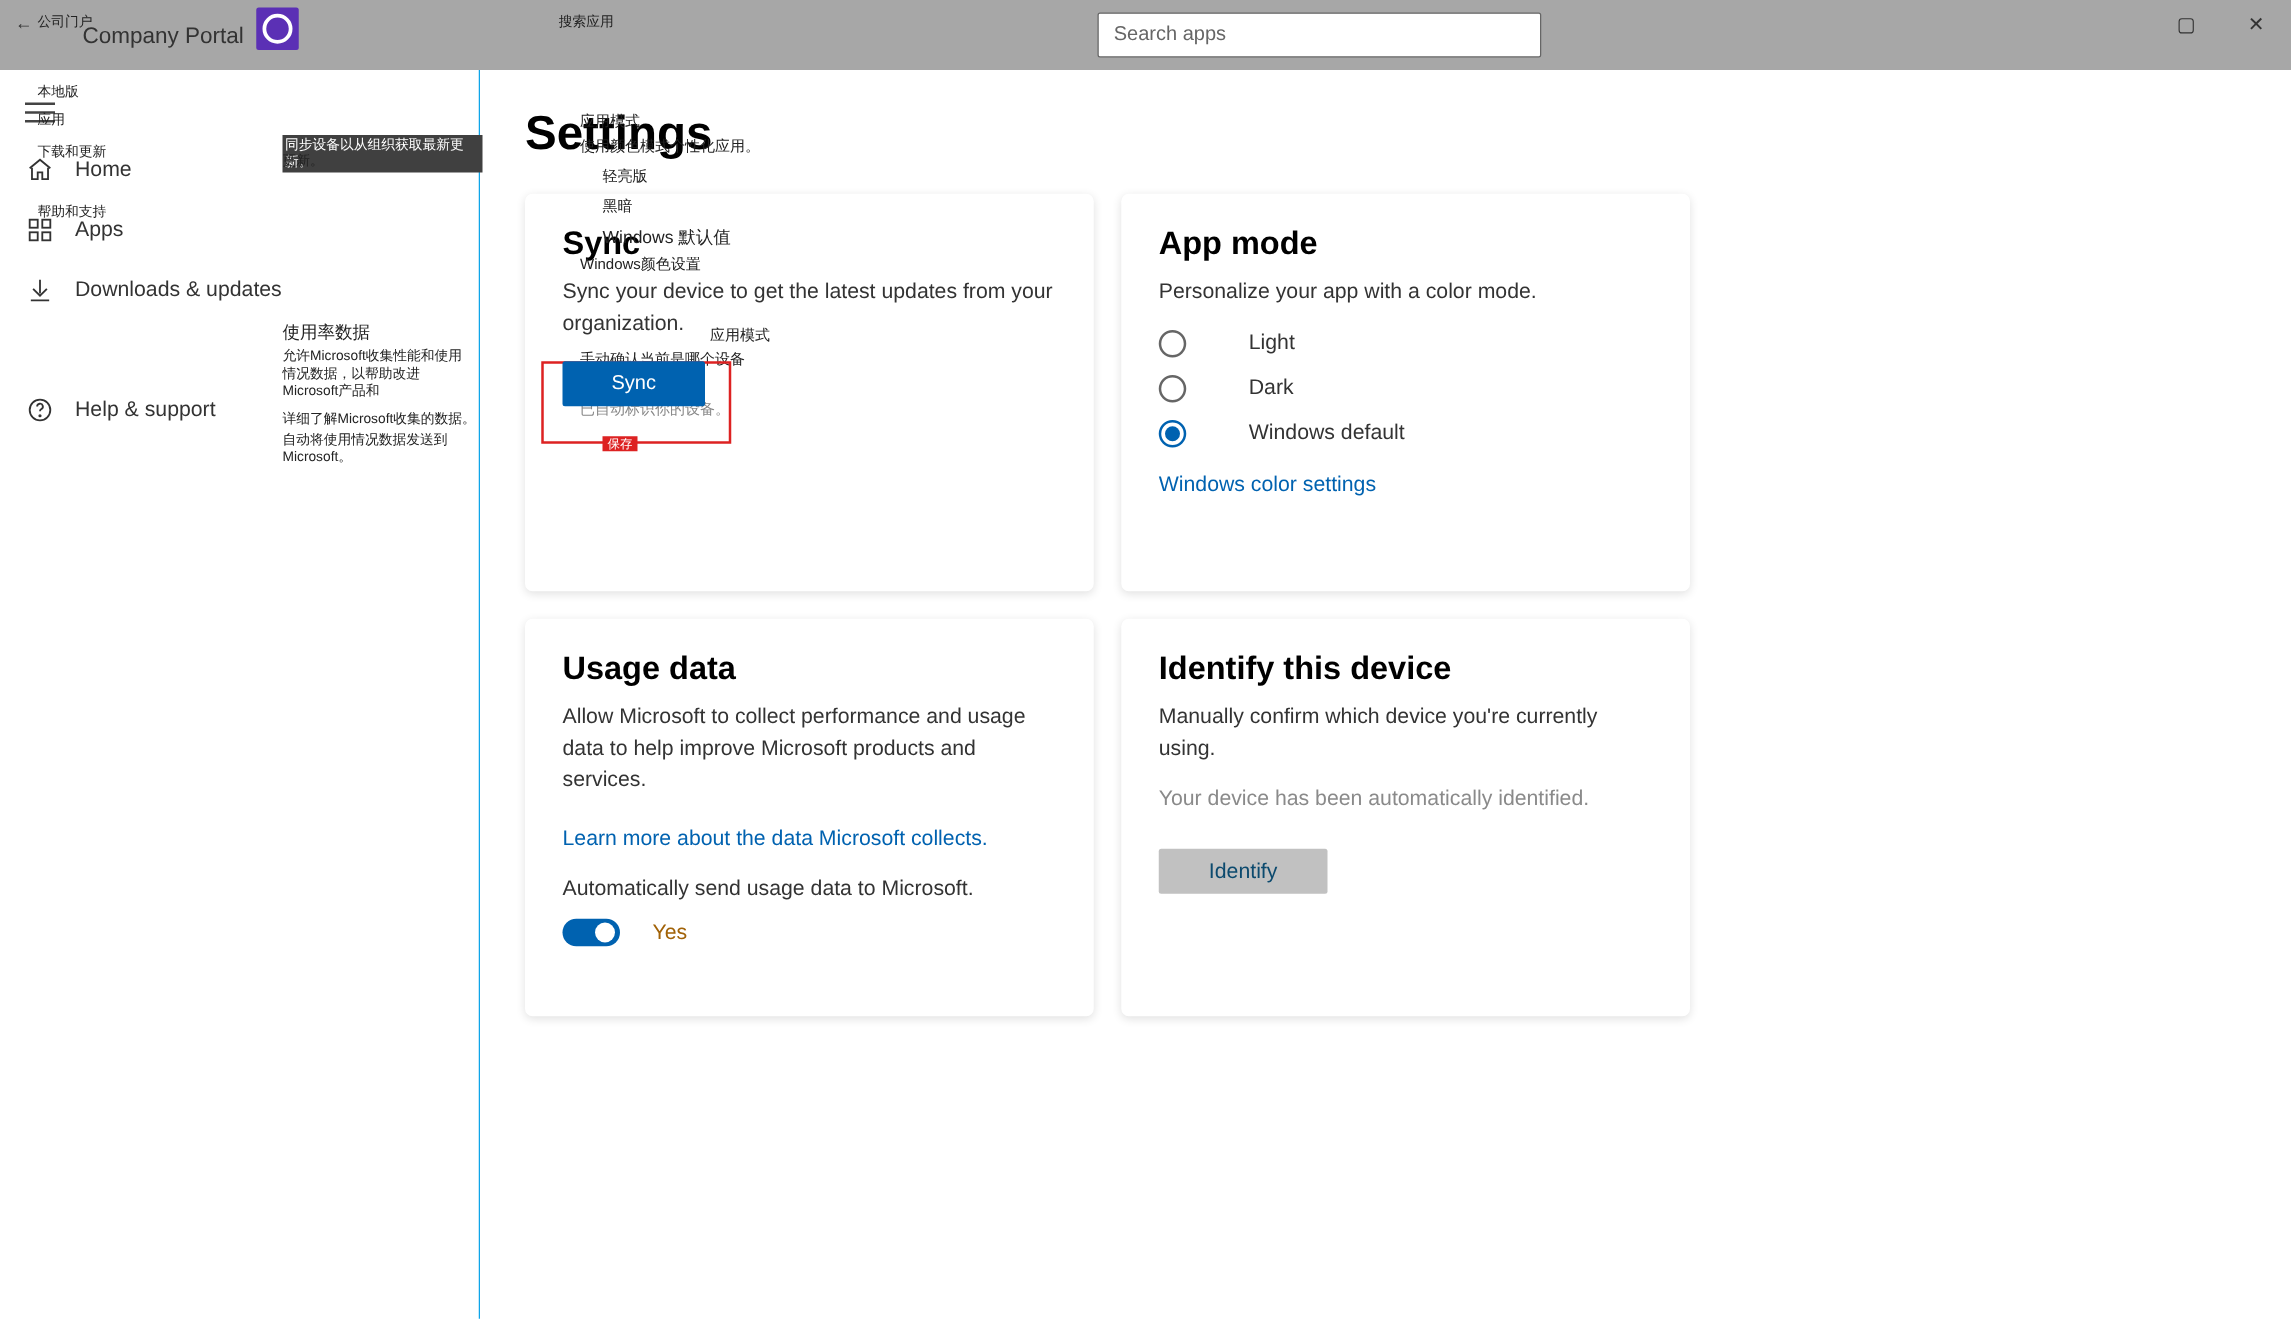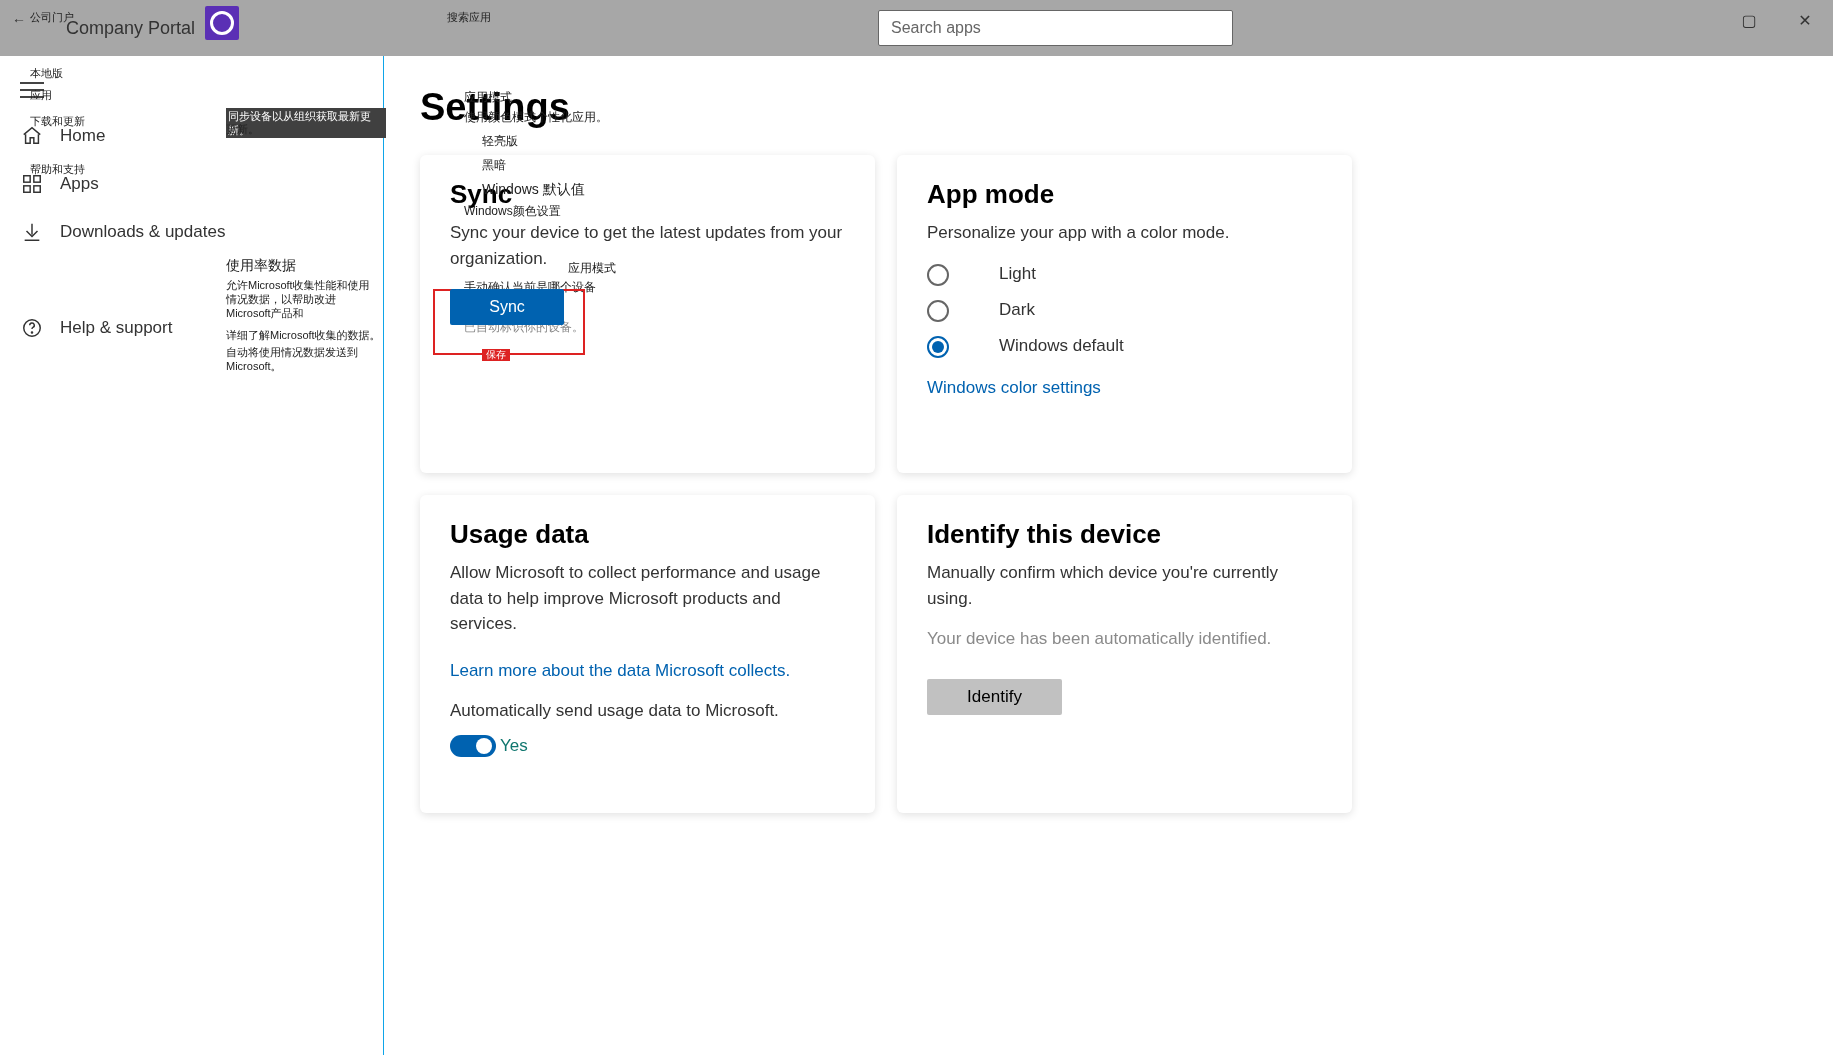--- a/index.html
+++ b/index.html
@@ -50,25 +50,25 @@
     .radio { width: 22px; height: 22px; border: 2px solid #666; border-radius: 50%; margin-right: 14px; display: flex; align-items: center; justify-content: center; }
     .radio.selected { border-color: #0062b0; }
     .radio.selected .dot { width: 12px; height: 12px; background: #0062b0; border-radius: 50%; }
     .radio-label { font-size: 17px; color: #333; }
     .link { color: #0062b0; font-size: 17px; margin-top: 6px; display: inline-block; }
 
     
     .toggle-row { display: flex; align-items: center; margin-top: 14px; }
     .toggle { width: 46px; height: 22px; background: #0062b0; border-radius: 14px; position: relative; }
     .toggle .knob { width: 16px; height: 16px; background: #fff; border-radius: 50%; position: absolute; top: 3px; right: 4px; }
-    .toggle-label { margin-left: 4px; font-size: 17px; color: #0f766e; }
+    .toggle-label { margin-left: 26px; font-size: 17px; color: #a16207; }
 
     
     .identify-note { color: #8a8a8a; font-size: 17px; margin-bottom: 30px; }
-    .identify-btn { width: 135px; height: 36px; background: #c1c1c1; color: #000000; border: none; border-radius: 2px; font-size: 17px; }
+    .identify-btn { width: 135px; height: 36px; background: #c1c1c1; color: #0c4a6e; border: none; border-radius: 2px; font-size: 17px; }
 
     
     .ov { position: absolute; font-size: 12px; color: #222; line-height: 14px; white-space: nowrap; }
   </style>
 </head>
 <body>
 
 <div class="titlebar">
   <span class="back-arrow">←</span>
   <span class="overlay-text-1">公司门户</span>

